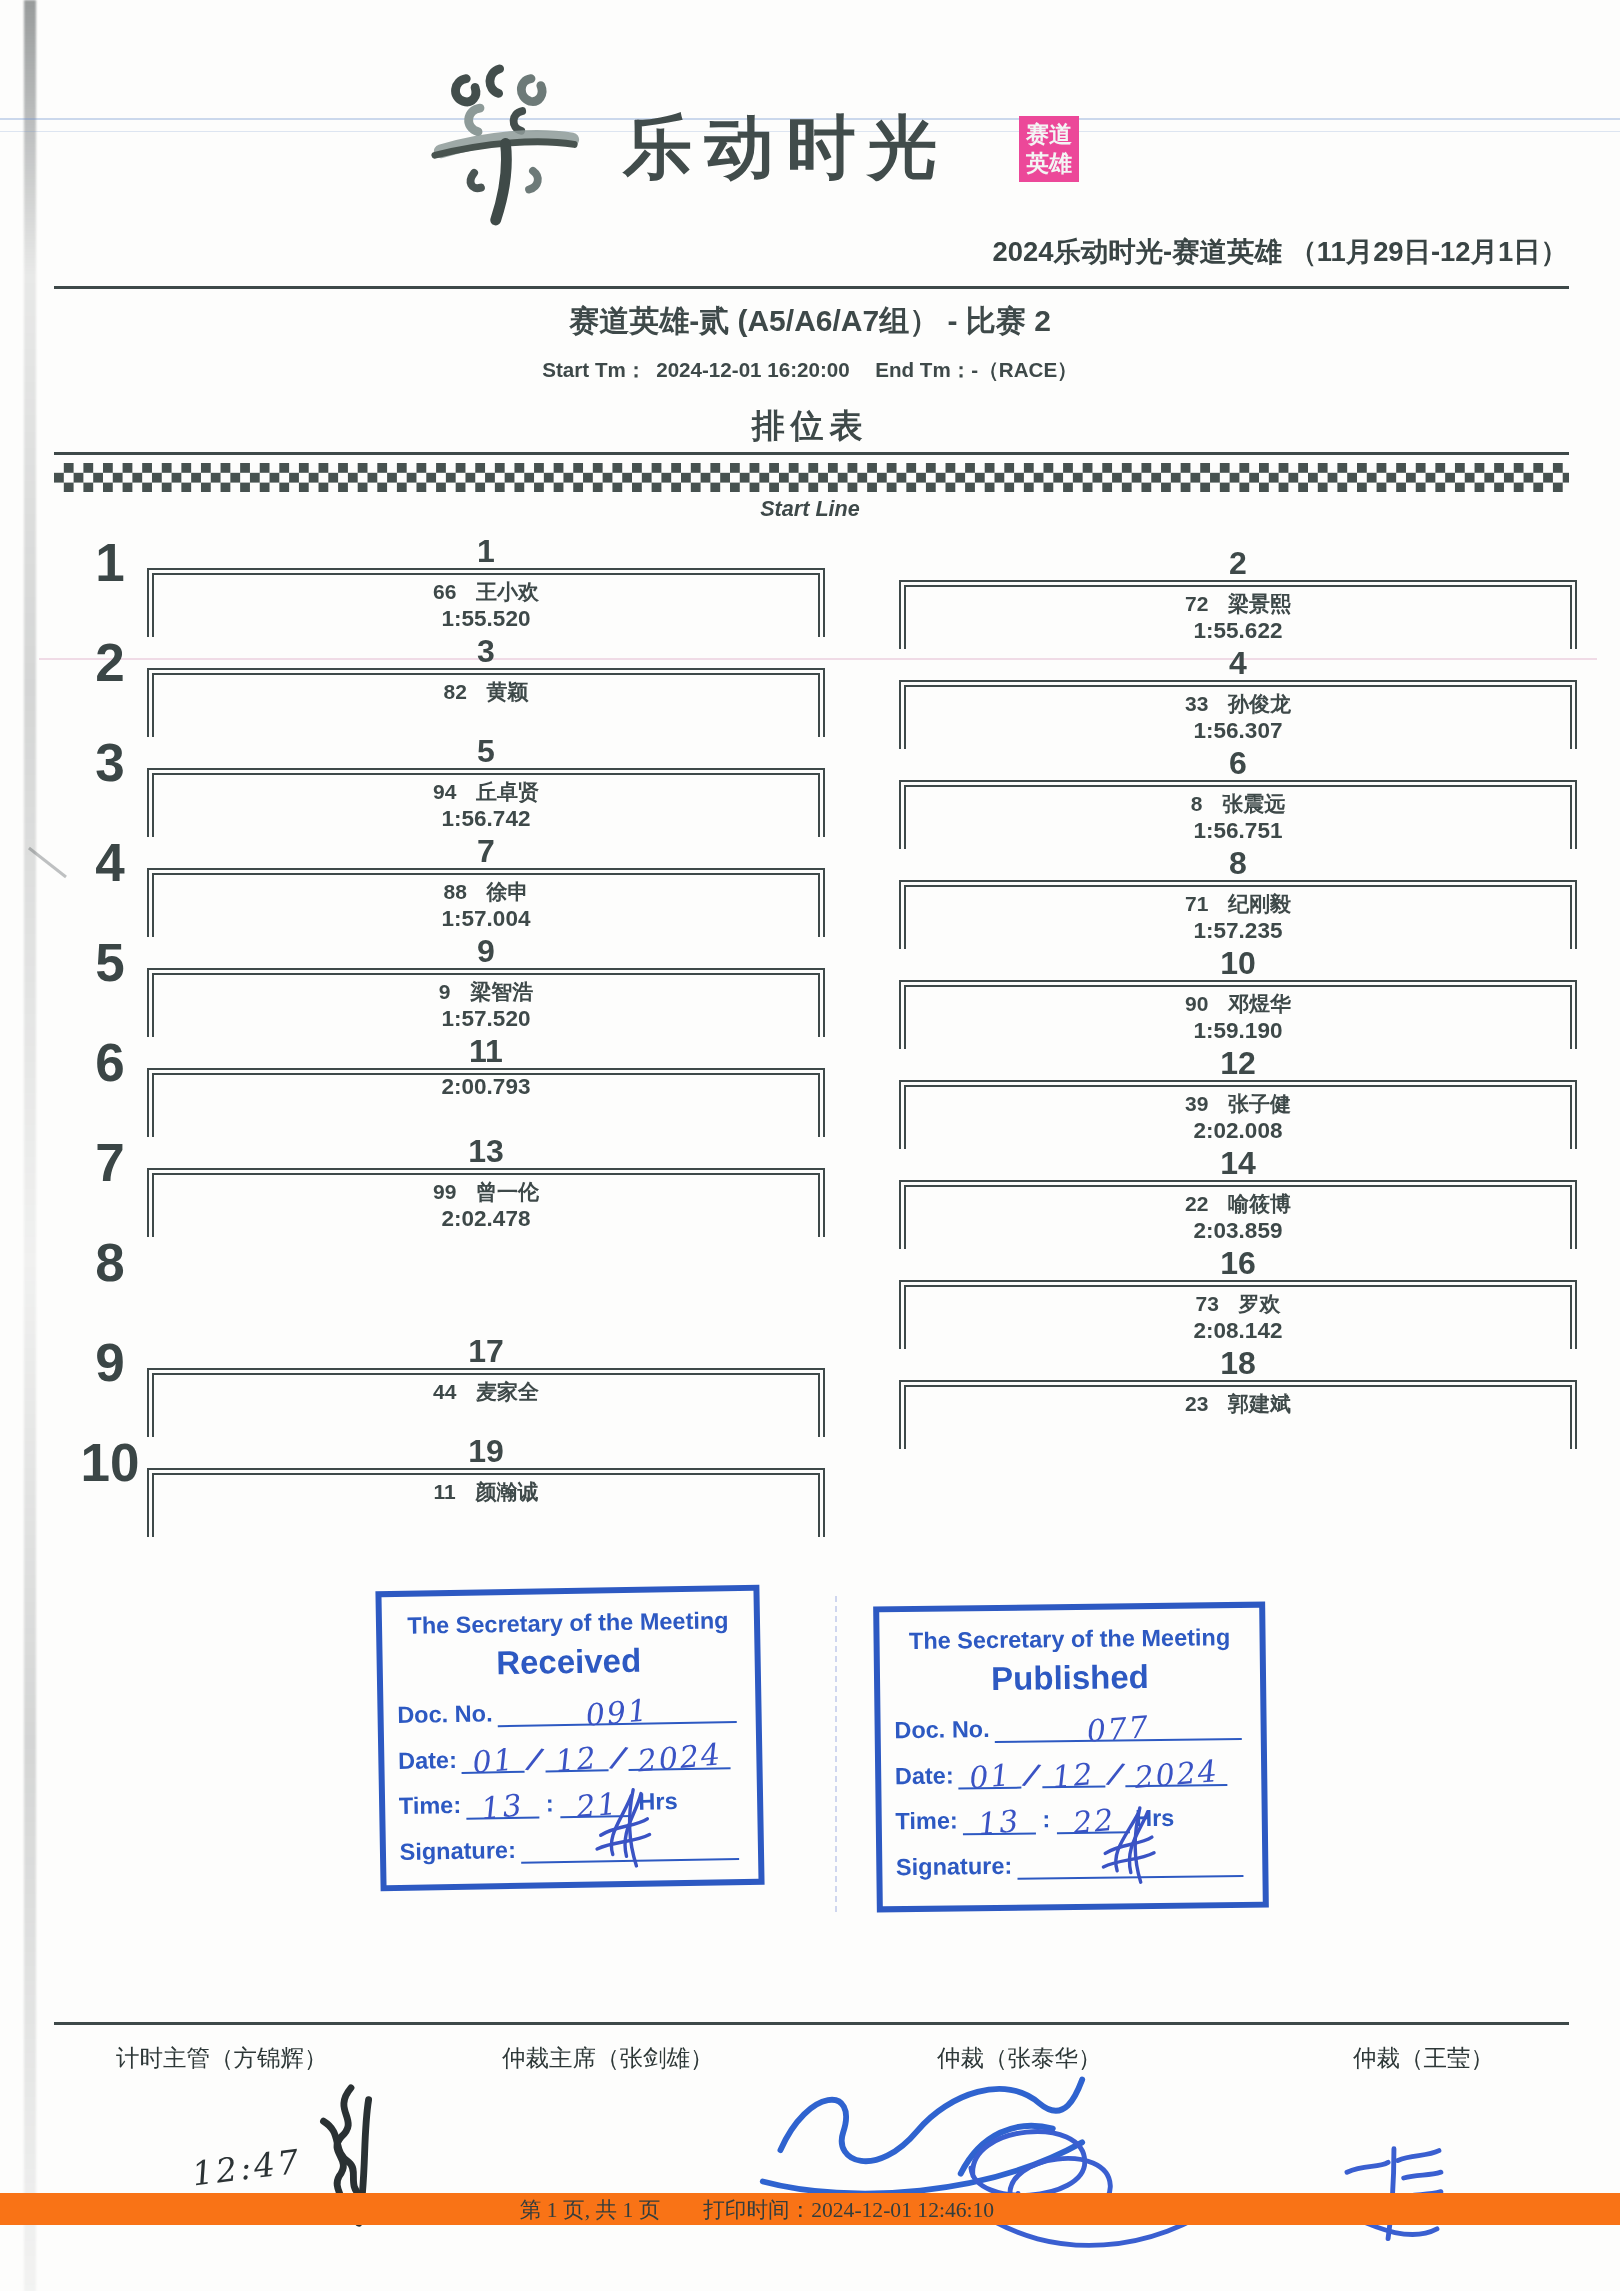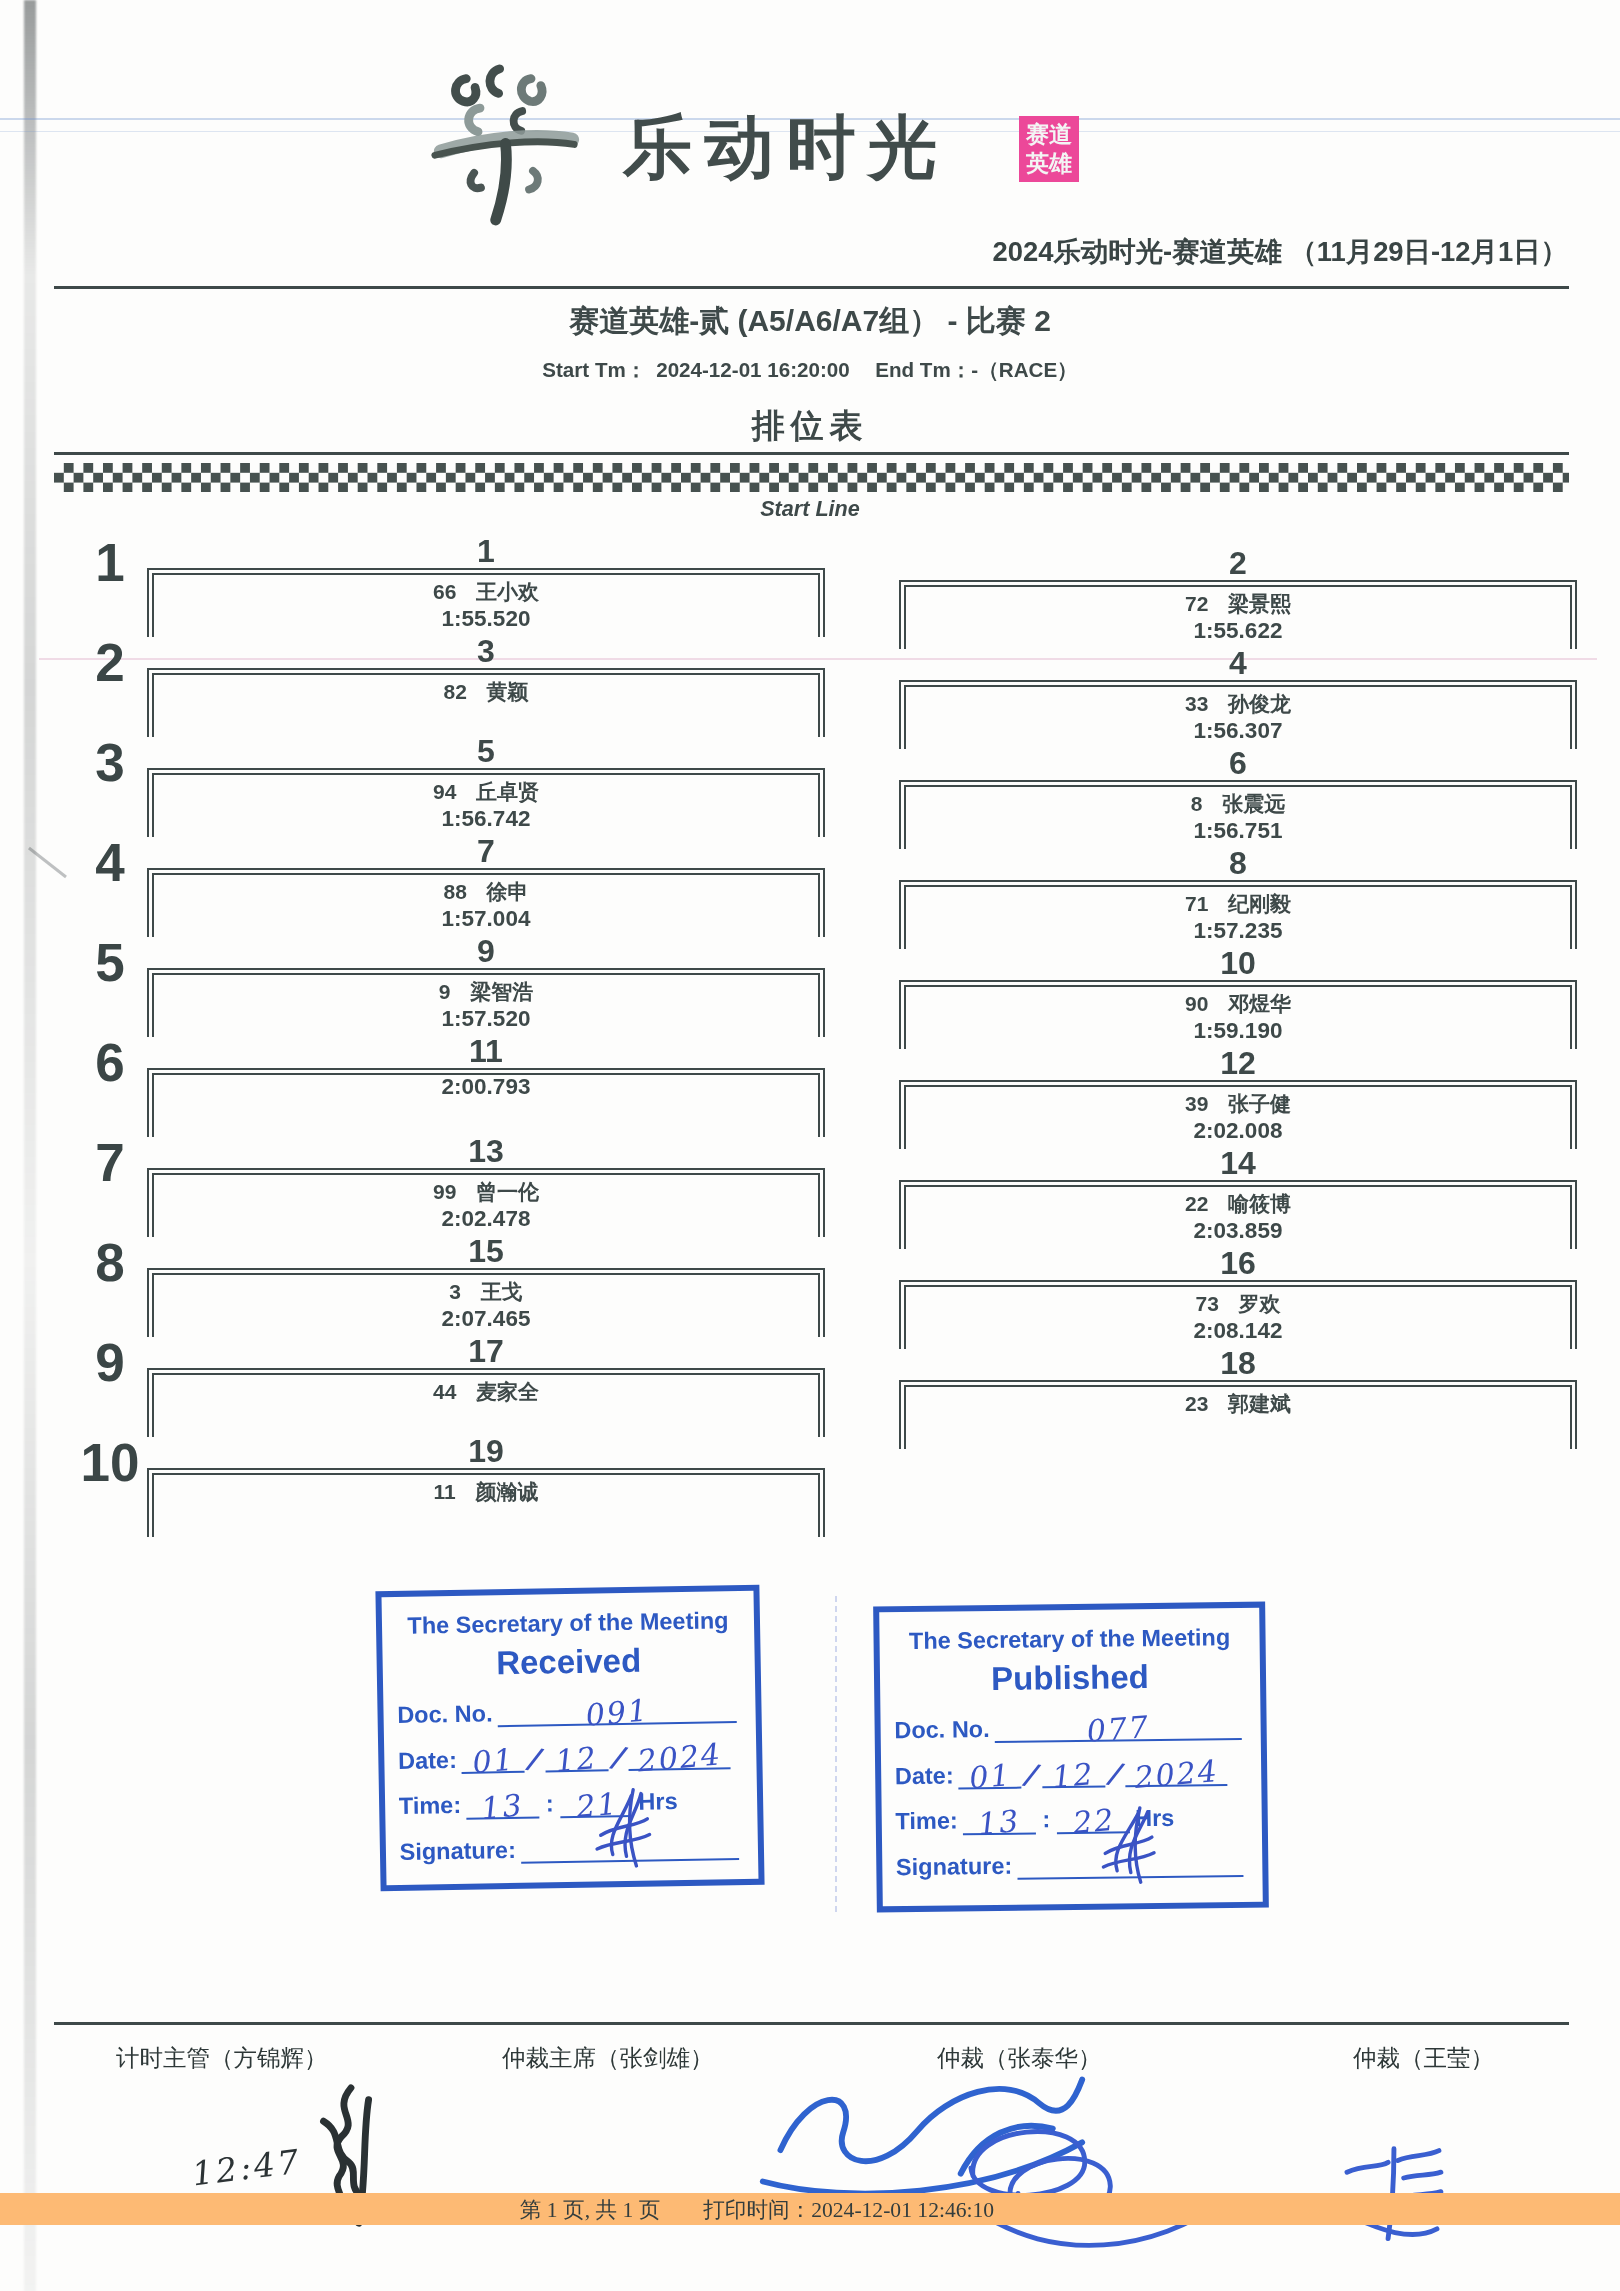--- a/index.html
+++ b/index.html
@@ -59,21 +59,21 @@
   .s-sep{font-family:"DejaVu Serif",serif;font-style:italic;color:#3a53c4;font-size:29px;transform:rotate(12deg)}
   .s-colon{margin:0 2px}
   .sig-row{position:relative}
   .stamp-scribble{position:absolute;right:88px;bottom:-11.8px}
   
   .official{position:absolute;top:2042px;font-family:"Liberation Serif","DejaVu Serif",serif;font-size:23.5px;color:#2e3838}
   .o1{left:116px}.o2{left:502px}.o3{left:937px}.o4{left:1353px}
   .sig{position:absolute}
   .time-note{position:absolute;left:192px;top:2148px;font-family:"DejaVu Serif",serif;font-style:italic;
              font-size:33px;color:#2c3335;transform:rotate(-7deg);letter-spacing:2.9px}
-  .footer-bar{position:absolute;left:0;top:2193px;width:1620px;height:32px;background:#fdba74;
+  .footer-bar{position:absolute;left:0;top:2193px;width:1620px;height:32px;background:#f97316;
               display:flex;justify-content:center;align-items:center;transform:none}
   .footer-bar .inner{transform:translateX(-53px);font-family:"Liberation Serif","DejaVu Serif",serif;
               font-size:21.6px;color:#333d3d;display:flex;gap:43px;white-space:nowrap}
 </style>
 </head>
 <body>
 
 <div class="abs edge-streak"></div>
 <div class="abs hline1"></div>
 <div class="abs hline2"></div>
@@ -226,27 +226,20 @@
   <div class="slot right">
     <div class="pos">14</div>
     <div class="gbox">
       <div class="entry"><span class="kart">22</span><span>喻筱博</span></div>
       <div class="laptime">2:03.859</div>
     </div>
   </div>
 </div>
 <div class="grid-row" style="top:1234px">
   <div class="row-num">8</div>
-  <div class="slot left">
-    <div class="pos">15</div>
-    <div class="gbox">
-      <div class="entry"><span class="kart">3</span><span>王戈</span></div>
-      <div class="laptime">2:07.465</div>
-    </div>
-  </div>
   <div class="slot right">
     <div class="pos">16</div>
     <div class="gbox">
       <div class="entry"><span class="kart">73</span><span>罗欢</span></div>
       <div class="laptime">2:08.142</div>
     </div>
   </div>
 </div>
 <div class="grid-row" style="top:1334px">
   <div class="row-num">9</div>

